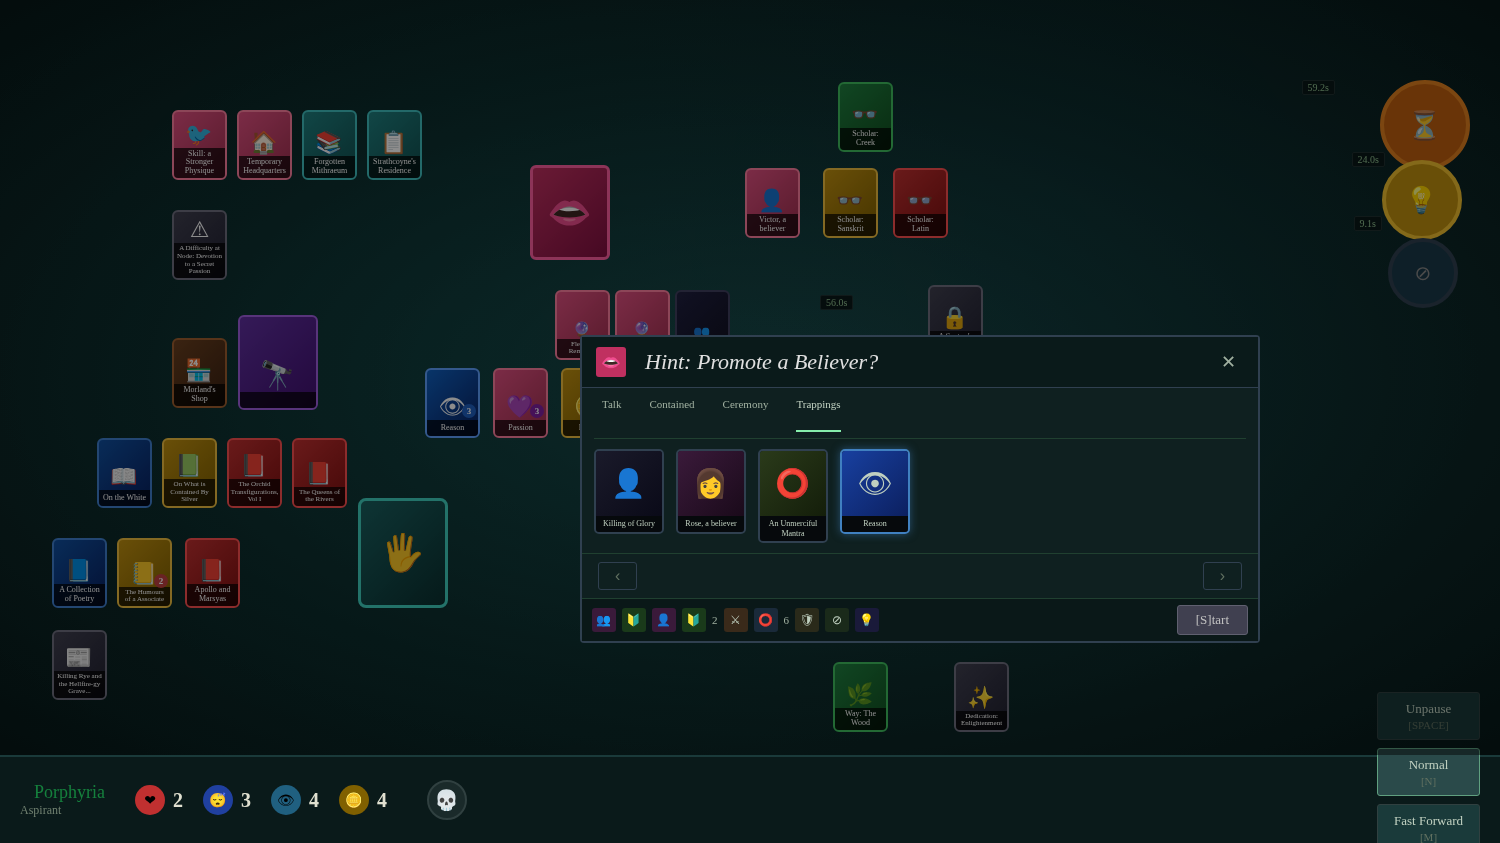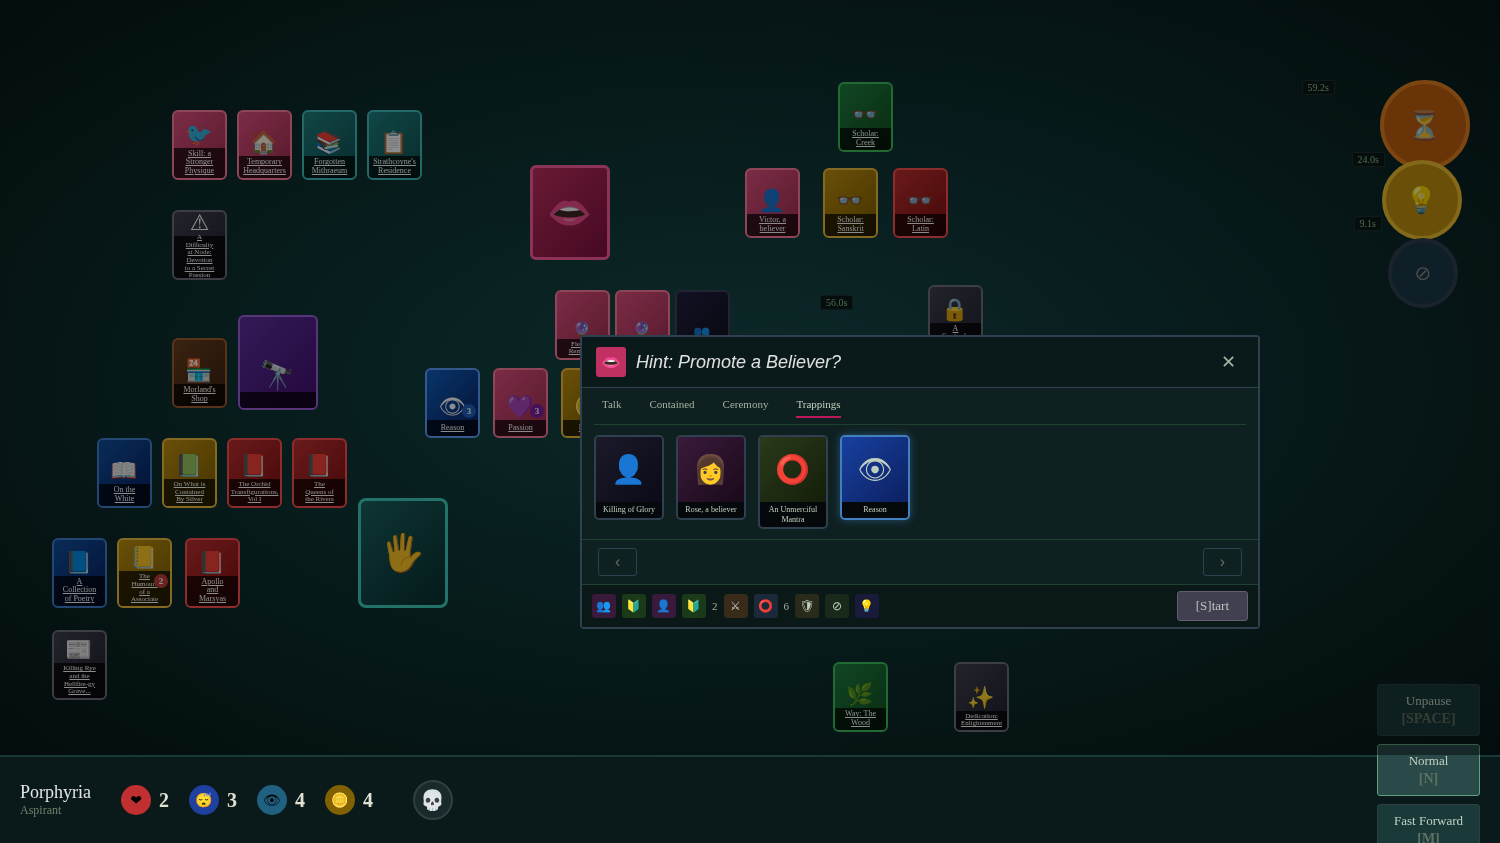--- a/index.html
+++ b/index.html
@@ -58,28 +58,27 @@
       color: #fff;
       cursor: pointer;
       border: 2px solid rgba(255,255,255,0.3);
       overflow: hidden;
       background: #1a3a3a;
     }
 
     .card-label {
       background: rgba(0,0,0,0.7);
       width: 100%;
-      padding: 2px 9px;
+      padding: 2px 3px;
       font-size: 8px;
       line-height: 1.1;
       min-height: 16px;
       display: flex;
       align-items: center;
       justify-content: center;
-      text-decoration: underline;
     }
 
     .card-sm { width: 55px; height: 70px; }
     .card-md { width: 65px; height: 80px; }
 
     
     .card-pink { background: linear-gradient(135deg, #e05080 0%, #a03050 100%); border-color: #ff80a0; }
     .card-red { background: linear-gradient(135deg, #c03030 0%, #801010 100%); border-color: #ff5050; }
     .card-teal { background: linear-gradient(135deg, #208080 0%, #105050 100%); border-color: #40c0c0; }
     .card-purple { background: linear-gradient(135deg, #6030a0 0%, #401070 100%); border-color: #a060e0; }
@@ -139,24 +138,25 @@
       height: 30px;
       background: #c03060;
       border-radius: 3px;
       display: flex;
       align-items: center;
       justify-content: center;
       font-size: 16px;
     }
 
     #modal-title {
-      font-size: 18px;
+      font-size: 22px;
       color: #e0e0e0;
-      font-family: Liberation Sans, sans-serif;
+      font-family: Liberation Serif, serif;
       font-style: italic;
+      margin-left: 9px;
     }
 
     #modal-close {
       margin-left: auto;
       color: #a0b0a0;
       font-size: 18px;
       cursor: pointer;
       background: none;
       border: none;
       padding: 2px 8px;
@@ -296,22 +296,23 @@
 
     
     #player-info {
       display: flex;
       flex-direction: column;
       margin-right: 30px;
     }
 
     #player-name {
       font-size: 18px;
-      color: #e5e5e5;
+      color: #15803d;
       font-family: Georgia, serif;
+      margin-left: 14px;
     }
 
     #player-title {
       font-size: 12px;
       color: #708070;
     }
 
     .stat-group {
       display: flex;
       align-items: center;
@@ -351,23 +352,22 @@
       font-size: 13px;
       font-family: Georgia, serif;
       border-radius: 3px;
       display: flex;
       flex-direction: column;
       align-items: center;
       gap: 2px;
     }
 
     .bottom-btn-sub {
-      font-size: 14px;
+      font-size: 11px;
       color: #607060;
-      font-weight: bold;
     }
 
     .bottom-btn.active {
       background: #2a4a4a;
       border-color: #60a080;
     }
 
     
     .big-timer {
       position: absolute;
@@ -561,21 +561,21 @@
       <div id="modal-icon">👄</div>
       <span id="modal-title">Hint: Promote a Believer?</span>
       <button id="modal-close">✕</button>
     </div>
     <div id="modal-body">
       <div id="modal-cards-area">
         <div id="modal-card-tabs">
           <span>Talk</span>
           <span>Contained</span>
           <span>Ceremony</span>
-          <span style="color:#c0d0c0; border-bottom:2px solid #be185d; padding-bottom:6px;">Trappings</span>
+          <span style="color:#c0d0c0; border-bottom:2px solid #86efac; padding-bottom:20px;">Trappings</span>
         </div>
         <div class="modal-cards-row">
 
           <div class="modal-card">
             <div class="modal-card-img" style="background:linear-gradient(135deg,#1a1a2a,#0a0a18);">
               <span style="font-size:28px;">👤</span>
             </div>
             <div class="modal-card-label">Killing of Glory</div>
           </div>
 

